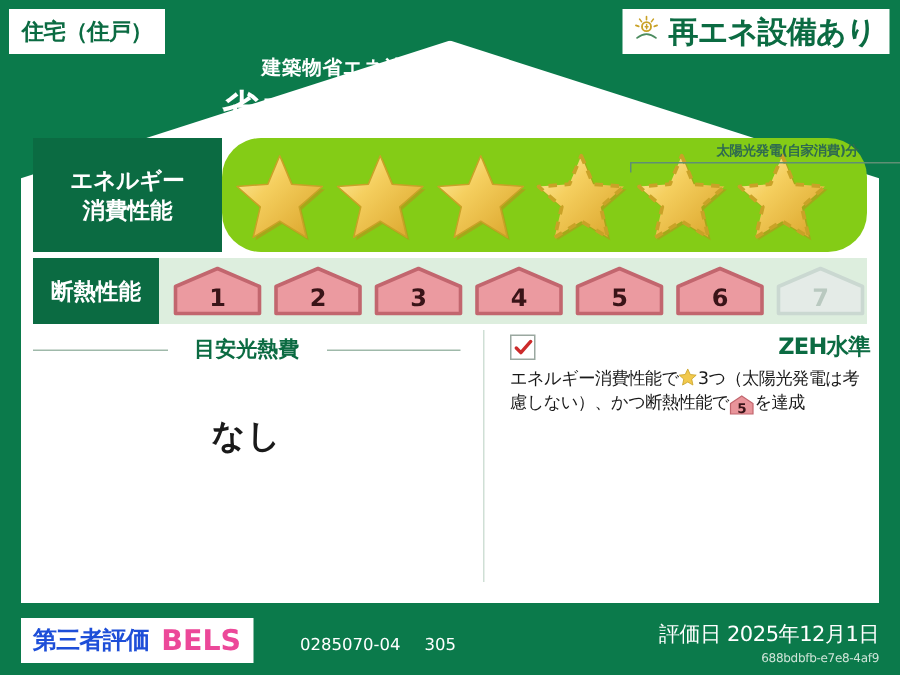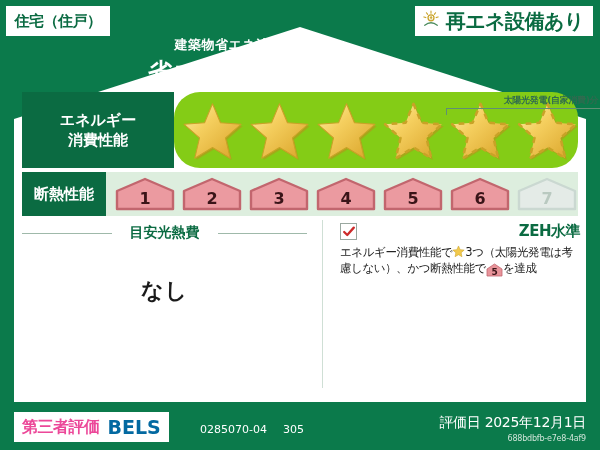--- a/index.html
+++ b/index.html
@@ -70,21 +70,21 @@
   
   .perf-row { position: absolute; display: flex; align-items: stretch; }
   .row-label {
     background: #0b6b42; color: #ffffff;
     display: flex; flex-direction: column;
     align-items: center; justify-content: center;
     font-weight: bold; letter-spacing: 0px;
   }
 
   .row-energy { left: 0px; top: 0px; width: 556px; height: 76px; }
-  .row-energy .row-label { width: 152px; font-size: 15px; line-height: 20px; }
+  .row-energy .row-label { width: 126px; font-size: 15px; line-height: 20px; }
   .row-energy .row-body {
     flex: 1; background: #84cc16;
     position: relative;
     border-radius: 26px;
   }
 
   .row-insul { left: 0px; top: 80px; width: 556px; height: 44px; border-radius: 11px; }
   .row-insul .row-label {
     width: 126px; font-size: 15px;
     flex-direction: row;
@@ -188,22 +188,22 @@
     vertical-align: -3px; letter-spacing: -0.5px;
   }
 
   
   .footer-left {
     position: absolute; left: 14px; bottom: 8px;
     height: 30px; background: #ffffff;
     display: flex; align-items: center; padding: 0 8px; gap: 8px;
     z-index: 6;
   }
-  .f-3rd { font-size: 16px; font-weight: bold; color: #ec4899; letter-spacing: -0.5px; }
-  .f-bels { font-size: 19px; font-weight: bold; color: #0369a1; letter-spacing: 0px; }
+  .f-3rd { font-size: 16px; font-weight: bold; color: #1d4ed8; letter-spacing: -0.5px; }
+  .f-bels { font-size: 19px; font-weight: bold; color: #ec4899; letter-spacing: 0px; }
   .footer-nums {
     position: absolute; left: 200px; bottom: 14px;
     display: flex; gap: 16px; z-index: 6;
     font-size: 11px; color: #ffffff;
   }
   .footer-right {
     position: absolute; right: 14px; bottom: 7px;
     text-align: right; z-index: 6;
   }
   .f-date { font-size: 14px; color: #ffffff; letter-spacing: -0.3px; }

